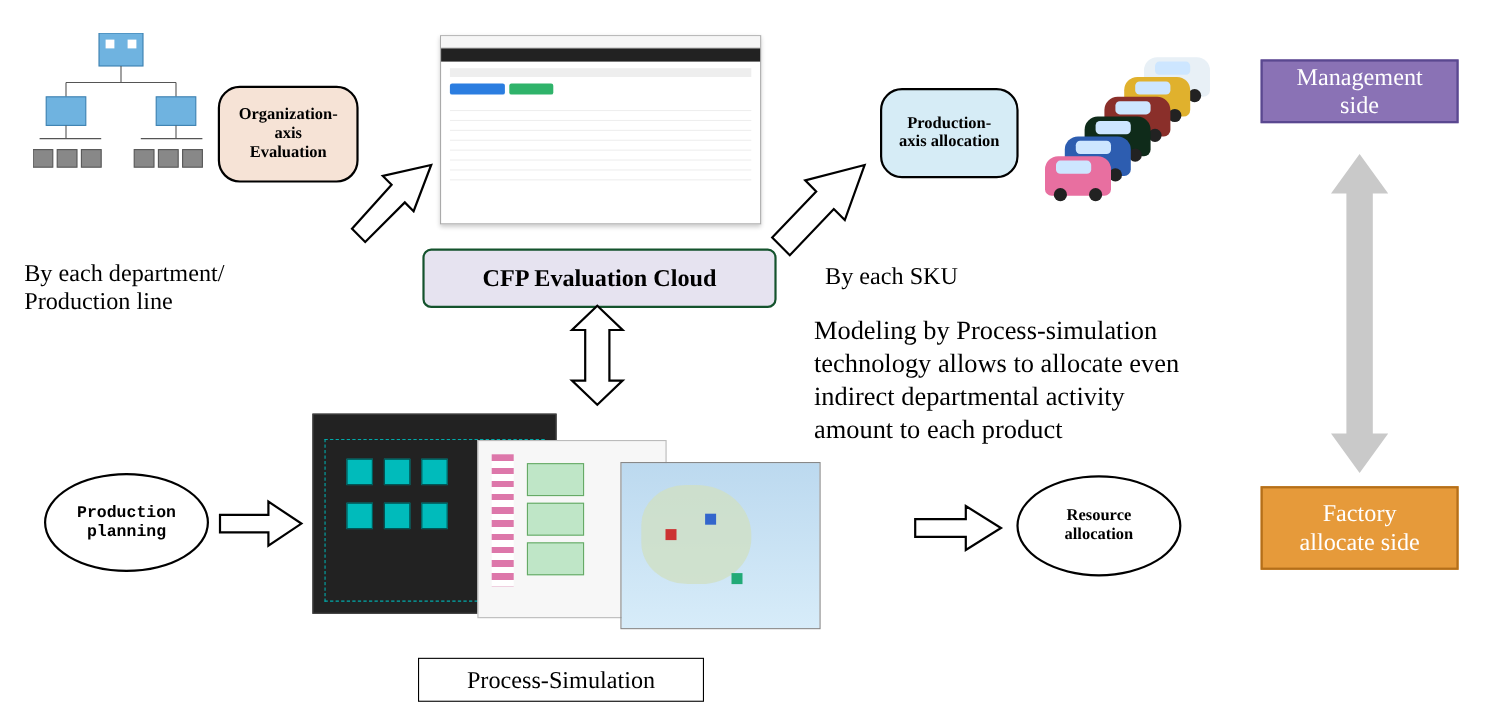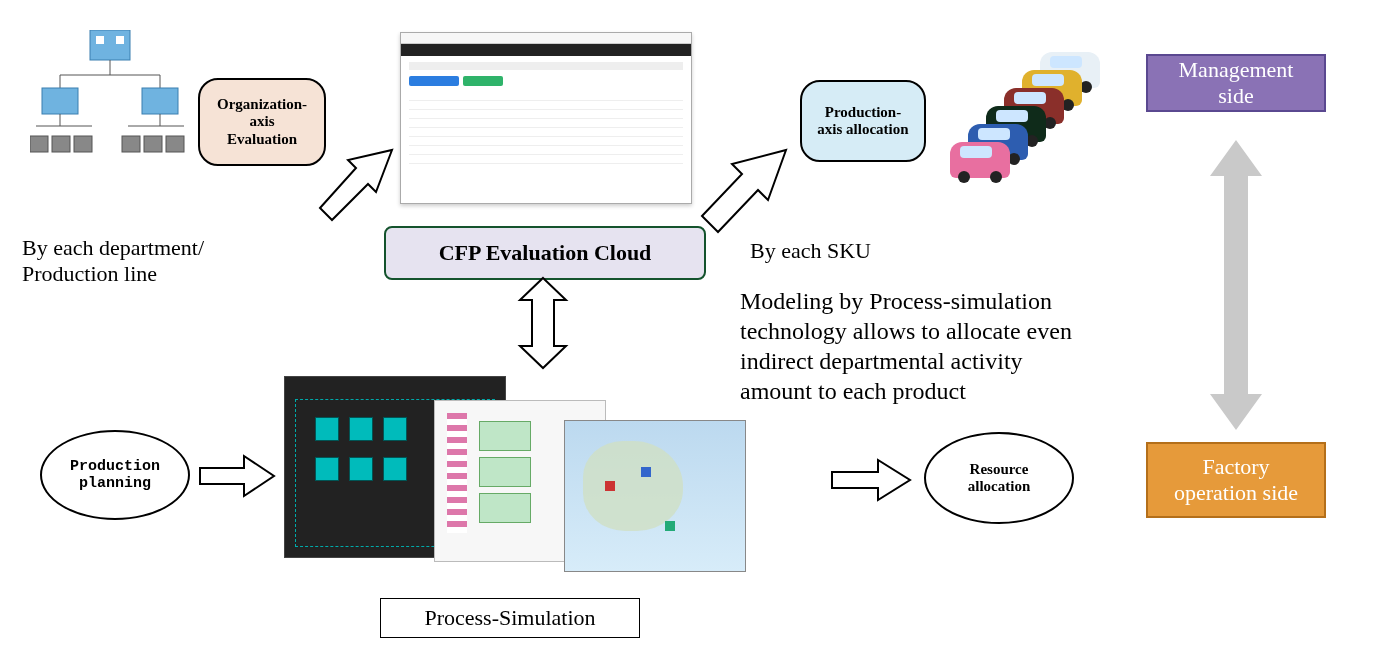--- a/index.html
+++ b/index.html
@@ -182,18 +182,18 @@
 allocation</span>
 </div>
 
 <div class="abs side-box mgmt" style="left:1146px;top:54px;width:180px;height:58px;white-space:pre-line;">
   <span style="white-space:pre-line;">Management
 side</span>
 </div>
 
 <div class="abs side-box factory" style="left:1146px;top:442px;width:180px;height:76px;white-space:pre-line;">
   <span style="white-space:pre-line;">Factory
-operation side</span>
+allocate side</span>
 </div>
 
 <svg class="arrow" style="left:1210px;top:140px;width:52px;height:290px;">
   <polygon points="26,0 52,36 38,36 38,254 52,254 26,290 0,254 14,254 14,36 0,36" fill="#c9c9c9"></polygon>
 </svg>
 
 </body></html>

